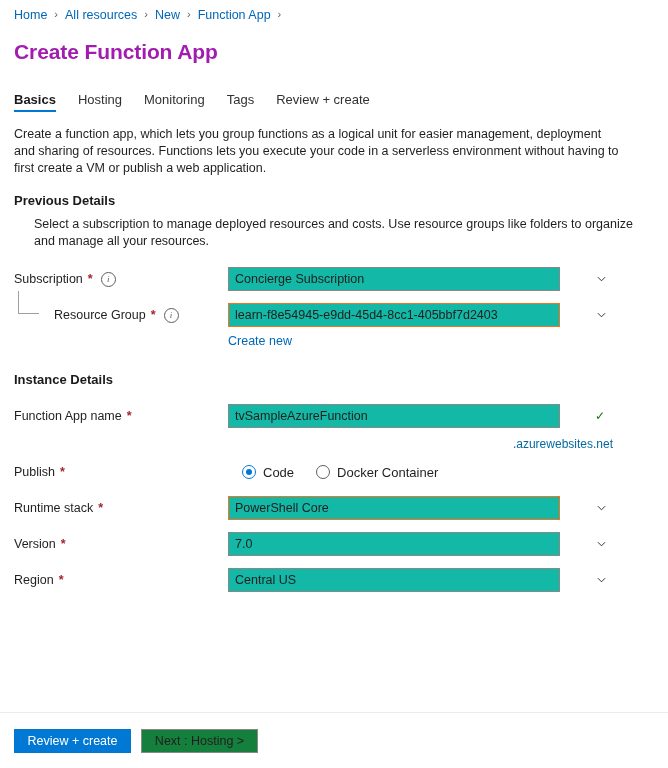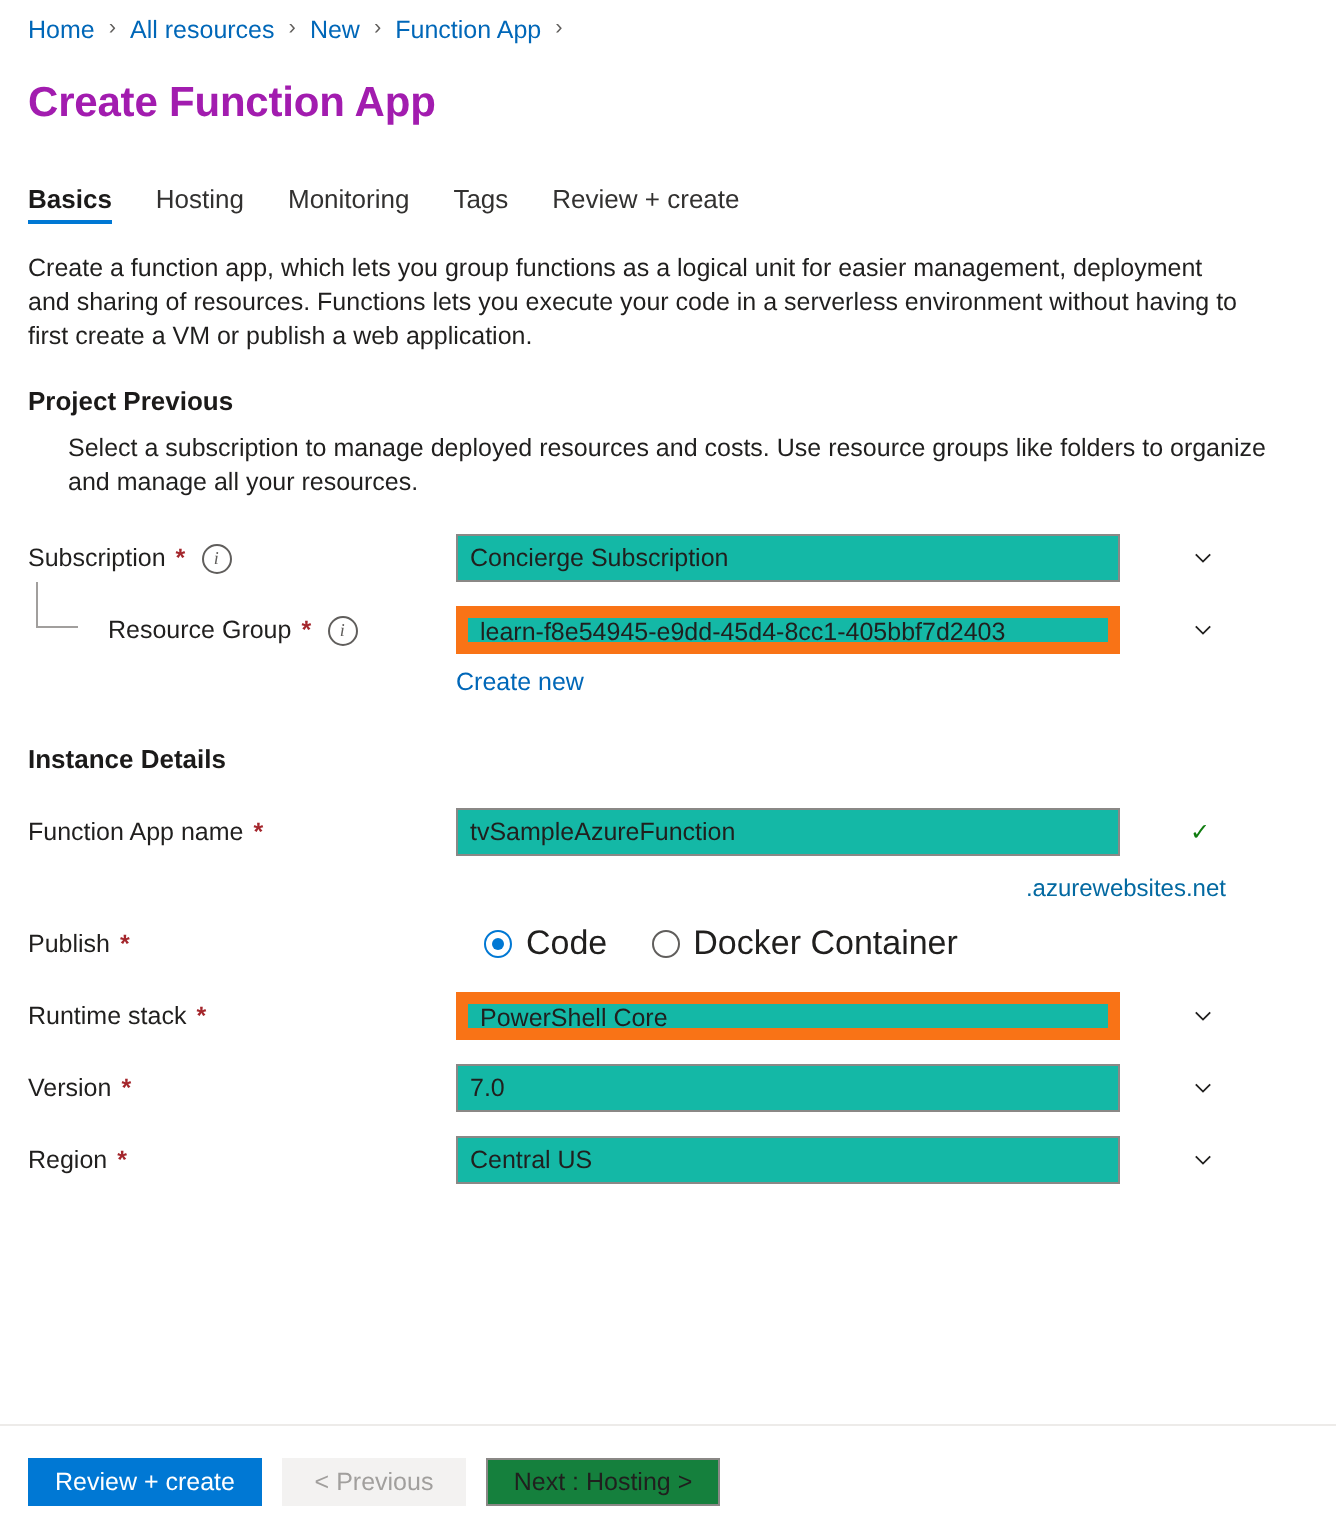--- a/index.html
+++ b/index.html
@@ -171,21 +171,21 @@
     position: absolute;
     right: 7px;
     top: 50%;
     transform: translateY(-50%);
     pointer-events: none;
     width: 9px;
     height: 9px;
   }
   .field.focus select.control,
   .field.focus input.control {
-    border: 6px solid #f97316;
+    border: 1px solid #f97316;
   }
   .field.valid input.control {
     border: 1px solid #8a8886;
   }
   .check-mark {
     position: absolute;
     right: 8px;
     top: 50%;
     transform: translateY(-50%);
     color: #107c10;
@@ -235,21 +235,21 @@
     display: flex;
     align-items: center;
     gap: 22px;
     padding-left: 14px;
   }
   .radio-opt {
     display: flex;
     align-items: center;
     gap: 7px;
     cursor: pointer;
-    font-size: 17px;
+    font-size: 13px;
   }
   .radio {
     width: 14px;
     height: 14px;
     border-radius: 50%;
     border: 1px solid #605e5c;
     box-sizing: border-box;
     display: inline-block;
     position: relative;
     background: #fff;
@@ -337,21 +337,21 @@
   <div class="tabs">
     <div class="tab active">Basics</div>
     <div class="tab">Hosting</div>
     <div class="tab">Monitoring</div>
     <div class="tab">Tags</div>
     <div class="tab">Review + create</div>
   </div>
 
   <div class="description">Create a function app, which lets you group functions as a logical unit for easier management, deployment and sharing of resources. Functions lets you execute your code in a serverless environment without having to first create a VM or publish a web application.</div>
 
-  <div class="section-heading">Project Previous</div>
+  <div class="section-heading">Previous Details</div>
   <div class="section-sub">Select a subscription to manage deployed resources and costs. Use resource groups like folders to organize and manage all your resources.</div>
 
   <div class="form">
 
     <div class="row">
       <div class="label">
         <span>Subscription</span>
         <span class="req">*</span>
         <span class="info-icon">i</span>
       </div>
@@ -463,17 +463,16 @@
         <svg class="chev" viewBox="0 0 10 10">
             <path d="M1 3 L5 7 L9 3" fill="none" stroke="#201f1e" stroke-width="1"></path>
           </svg>
       </div>
     </div>
 
   </div>
 
   <div class="footer">
     <button class="btn primary">Review + create</button>
-    <button class="btn disabled">&lt; Previous</button>
     <button class="btn secondary">Next : Hosting &gt;</button>
   </div>
 
 </div>
 
 </body></html>

